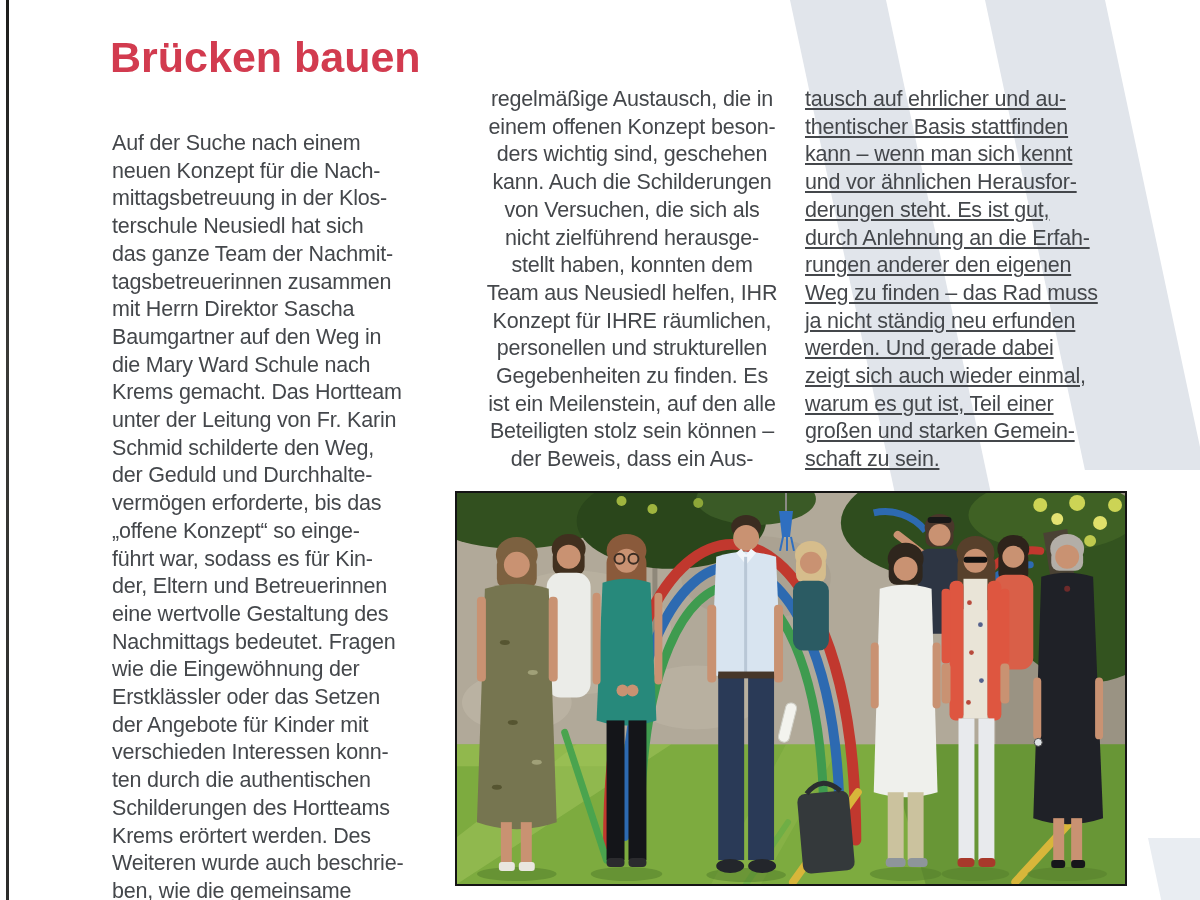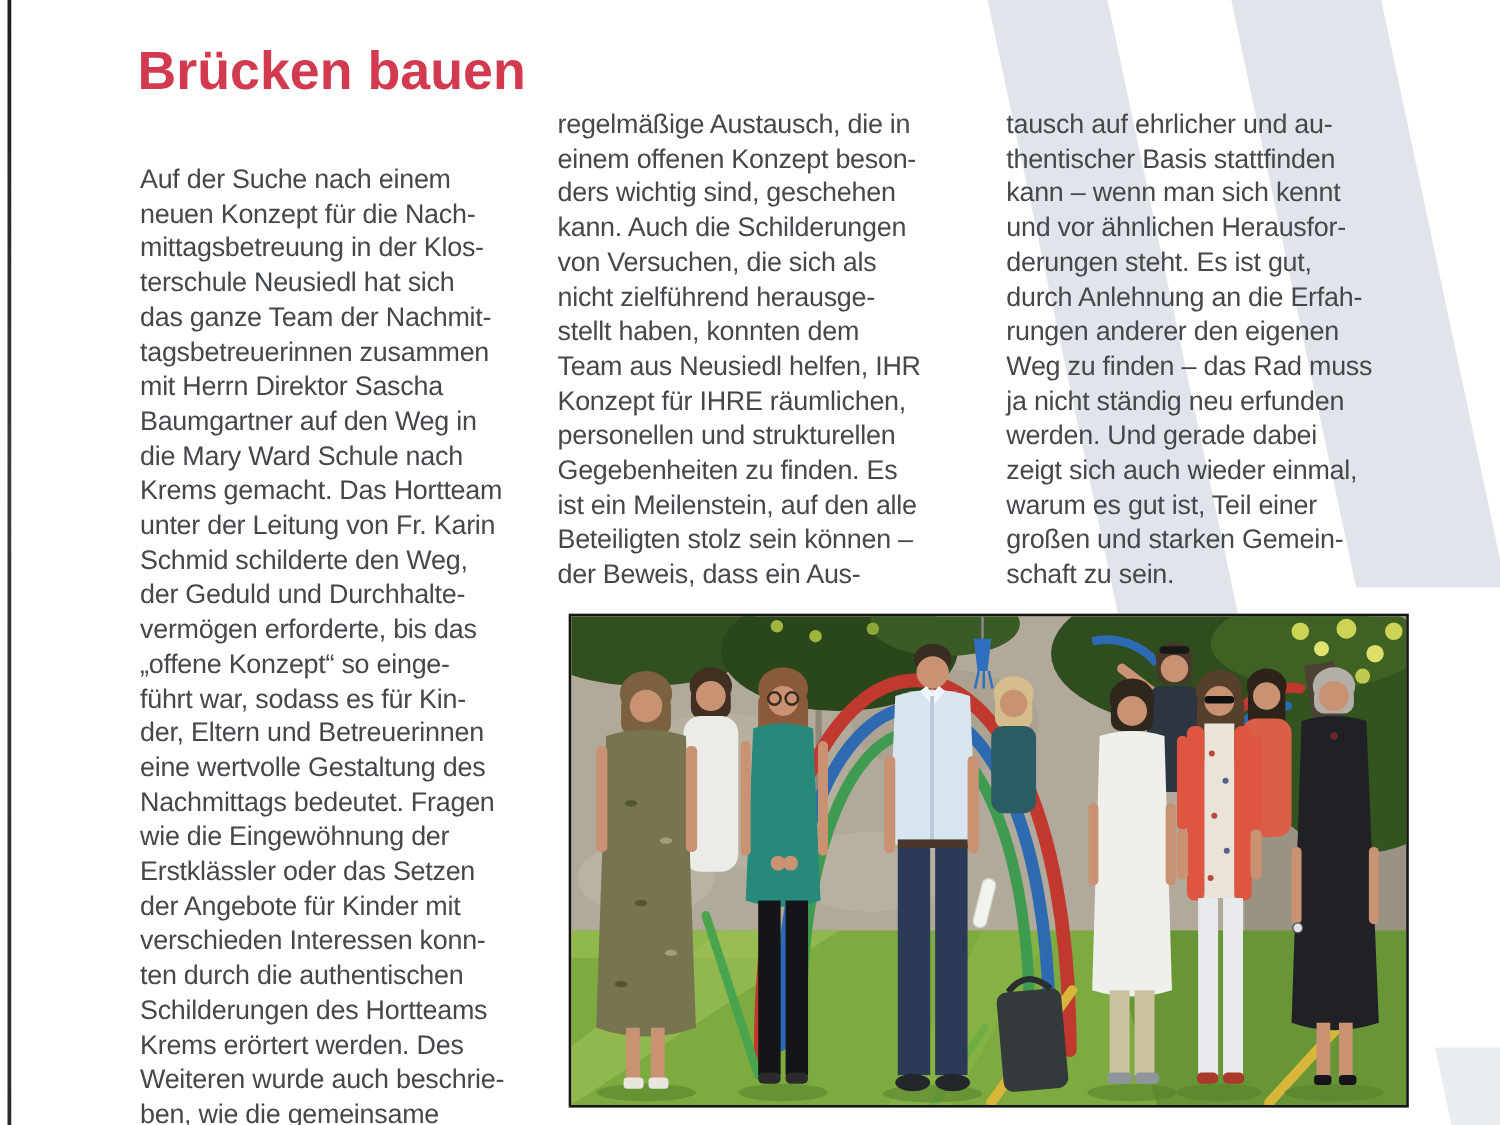--- a/index.html
+++ b/index.html
@@ -20,22 +20,22 @@
     position:absolute;left:110px;top:4px;z-index:2;
     font-size:43px;font-weight:bold;letter-spacing:0px;
     color:#d23b4f;
   }
   .col{
     position:absolute;top:86px;width:348px;z-index:2;
     font-size:21.5px;line-height:27.7px;letter-spacing:-0.2px;
     color:#44474b;white-space:pre;
   }
   .c1{left:112px;margin-top:44px;}
-  .c2{left:446px;}
-  .c3{left:805px;}
+  .c2{left:458px;text-align:center;}
+  .c3{left:805px;text-decoration:underline;}
   .photo{
     position:absolute;left:455px;top:491px;width:672px;height:395px;
     border:2px solid #141414;box-sizing:border-box;z-index:3;
     background:#b1a999;overflow:hidden;
   }
   .photo svg{display:block;width:100%;height:100%;}
 </style>
 </head>
 <body>
 

